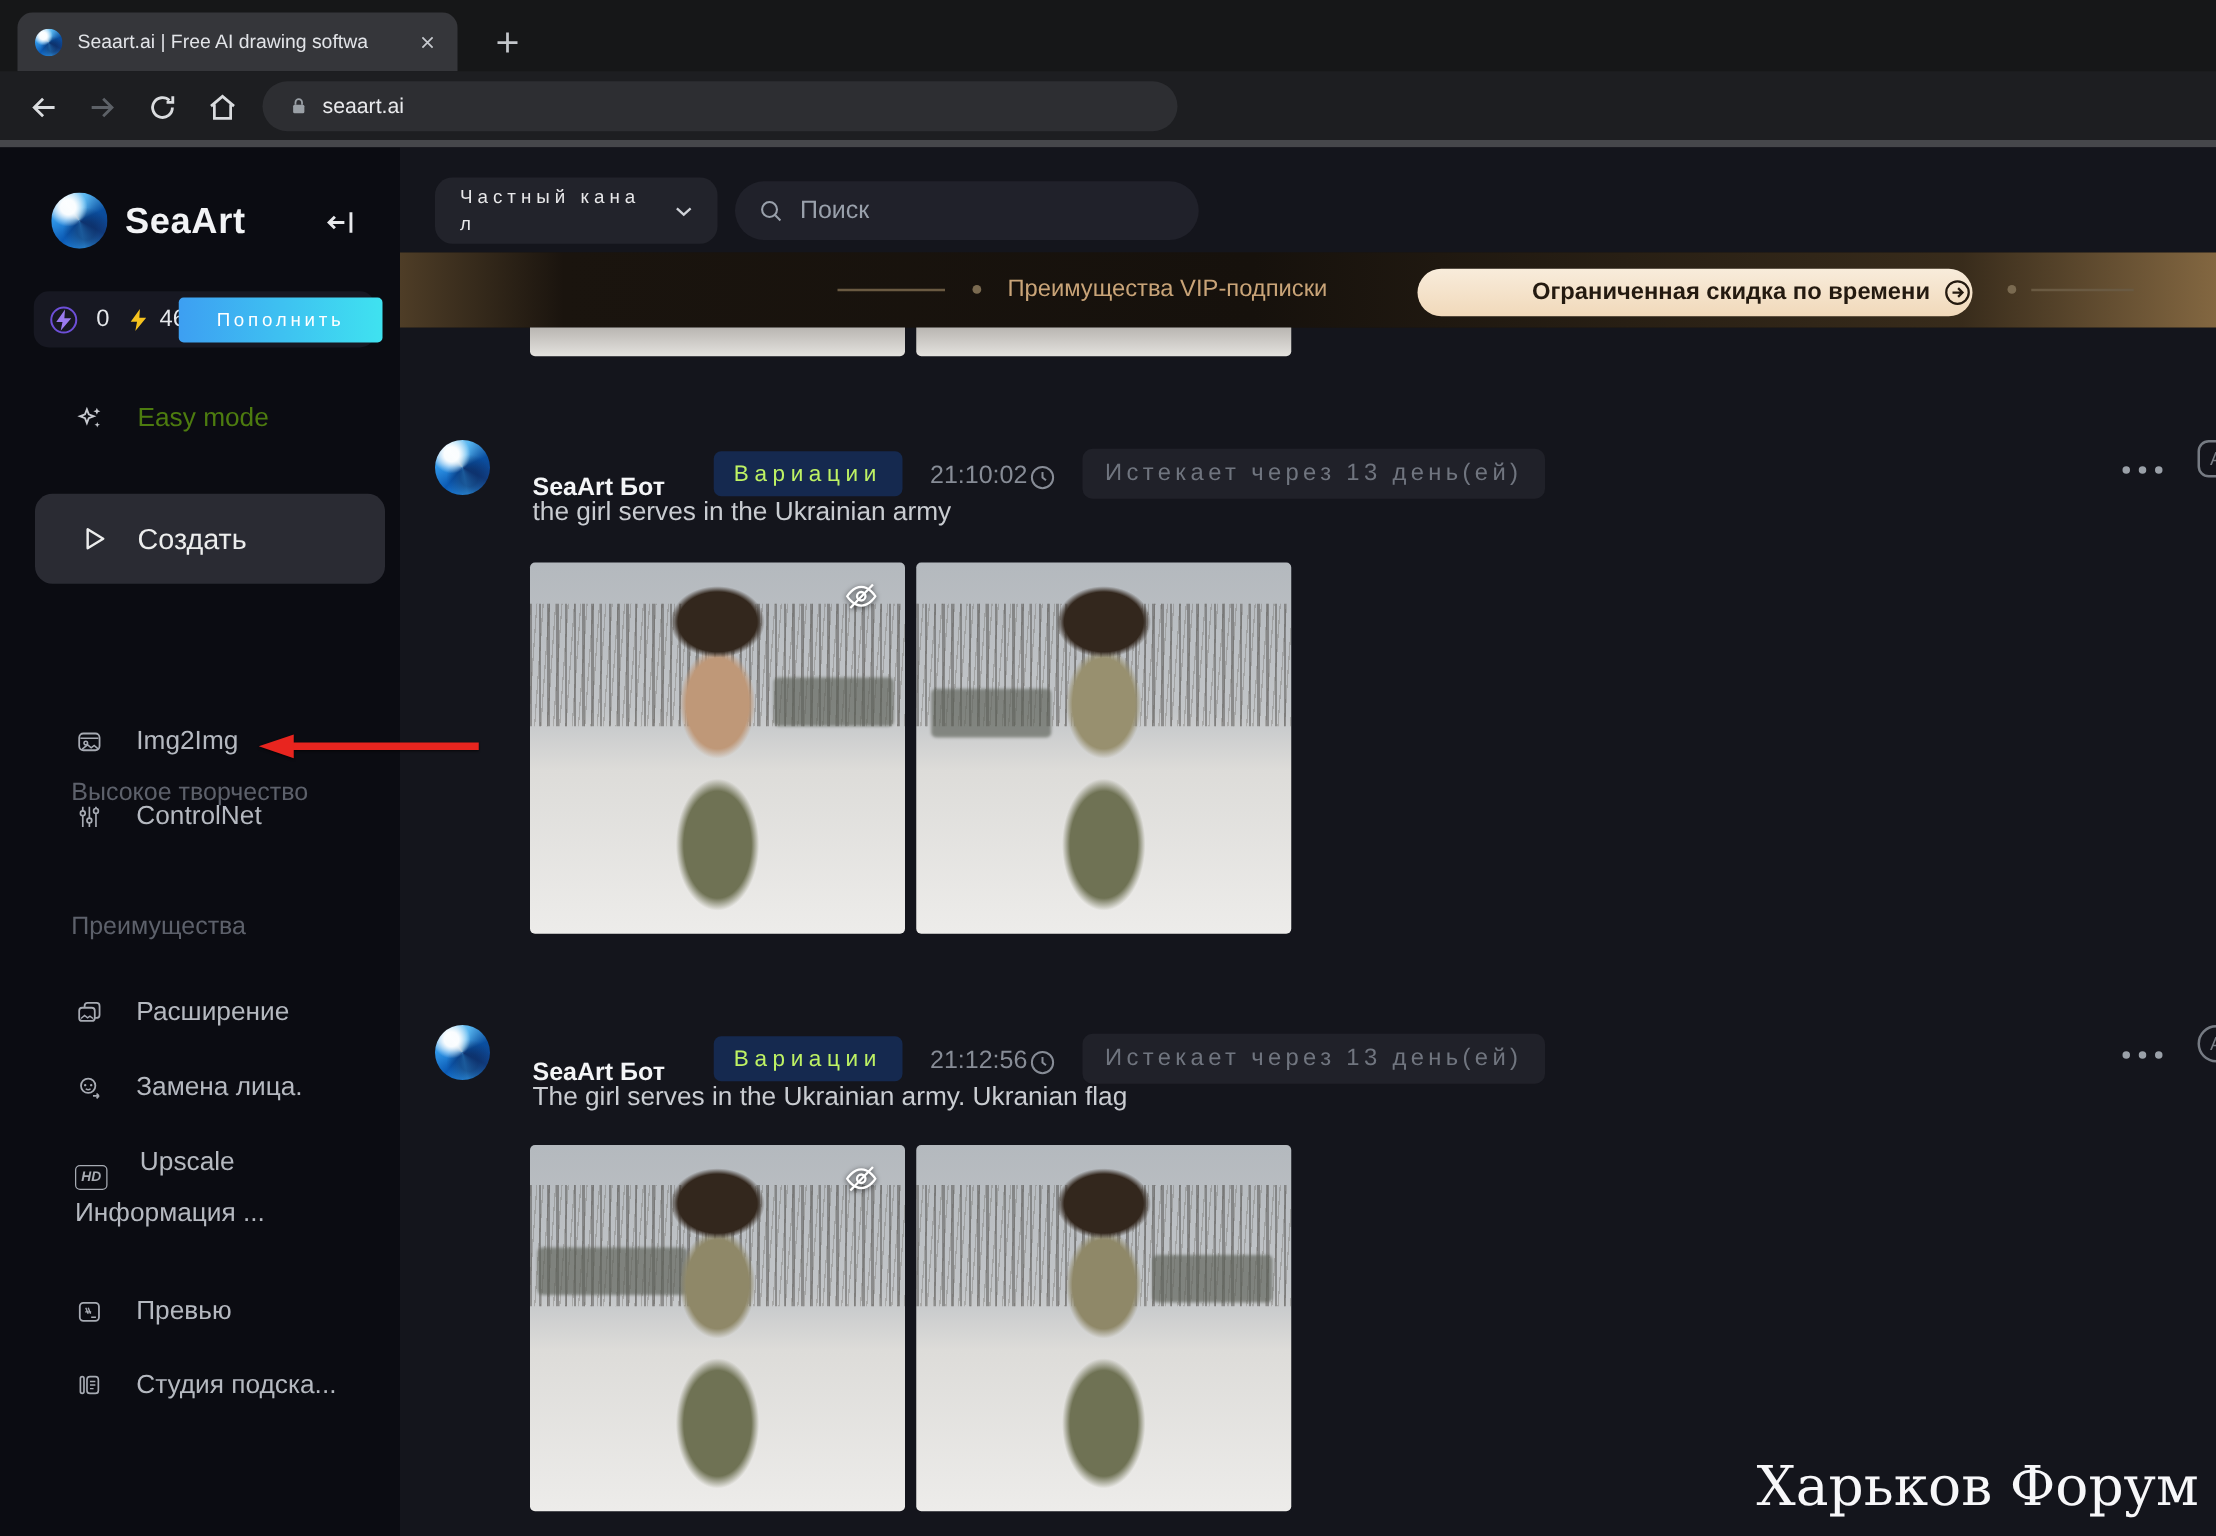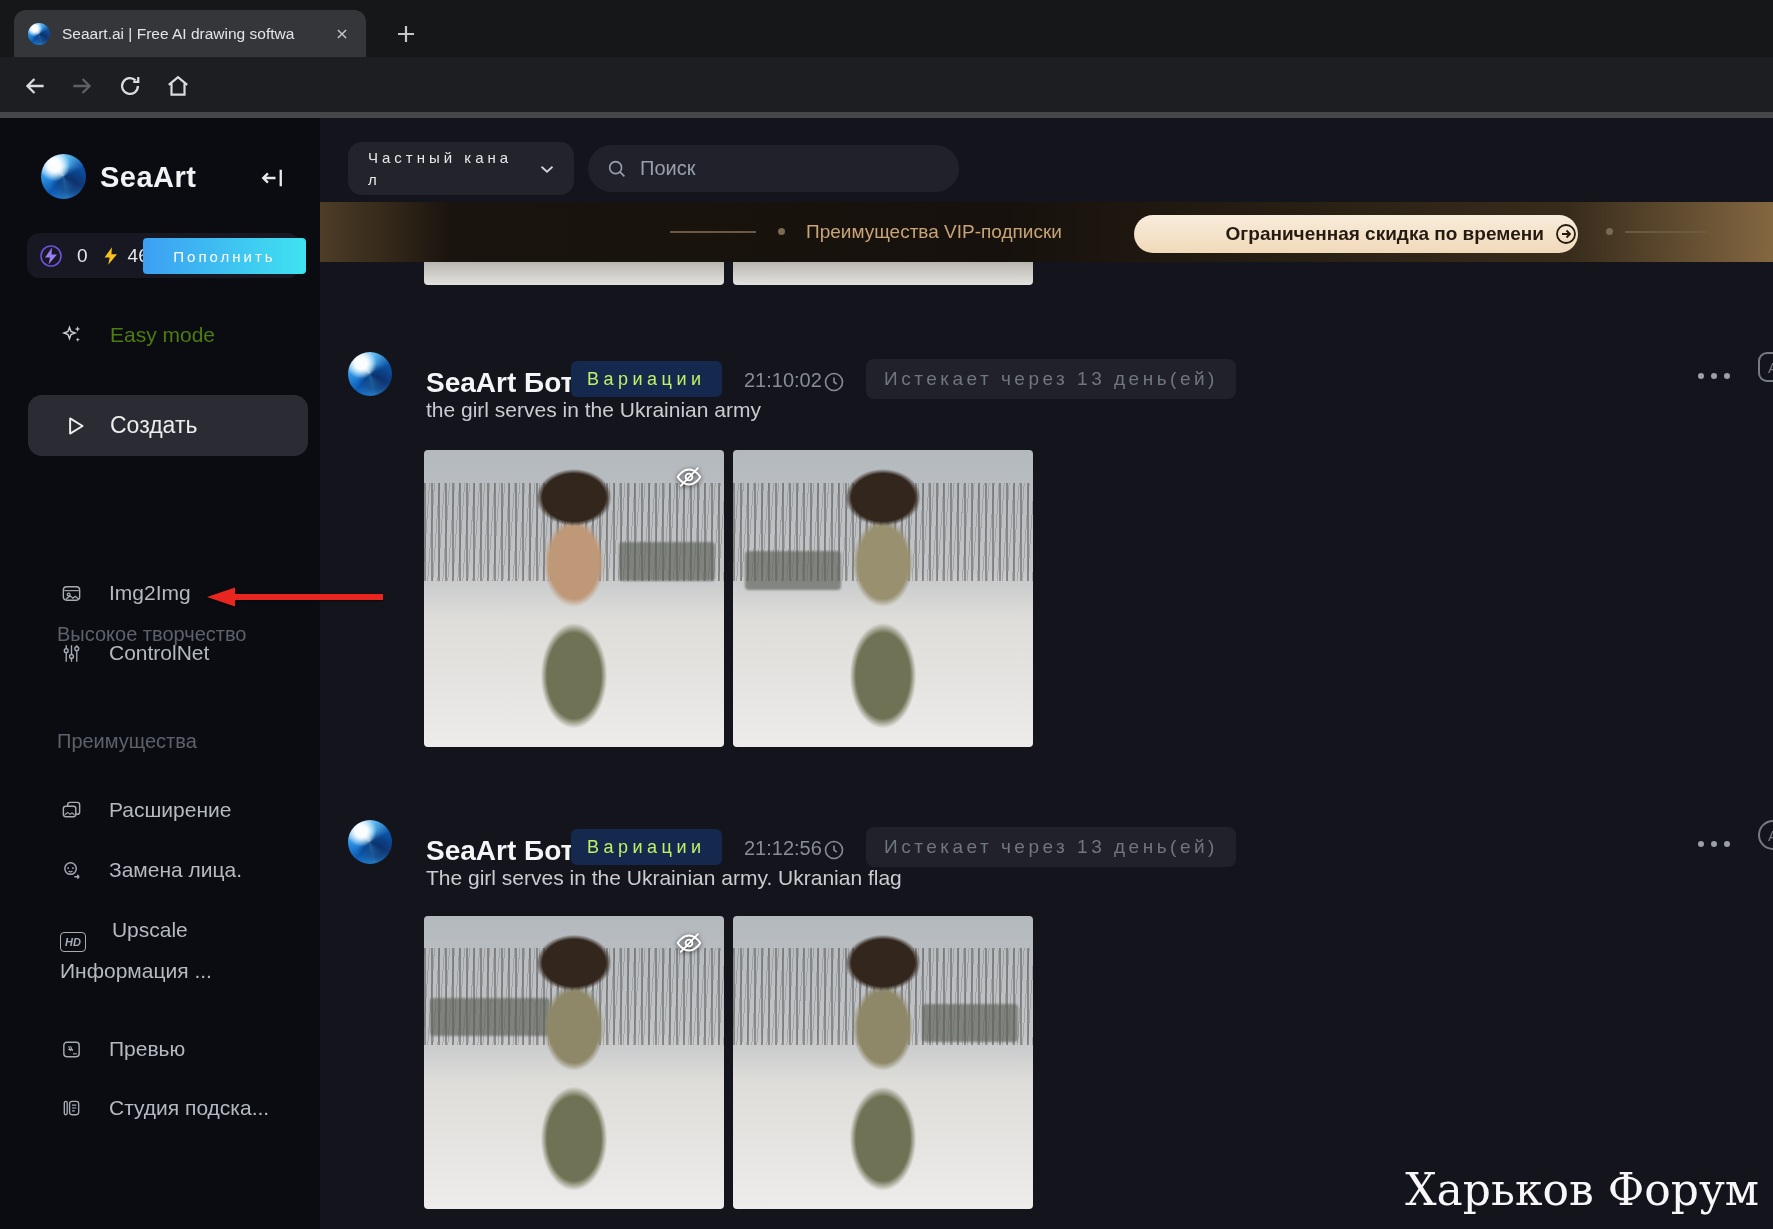--- a/index.html
+++ b/index.html
@@ -35,21 +35,21 @@
   .brand { position:absolute; left:100px; top:43px; color:#f2f3f5; font-size:29px; font-weight:bold; letter-spacing:.5px; }
   .side-logo { position:absolute; left:41px; top:36px; width:45px; height:45px; }
   .collapse { position:absolute; left:258px; top:46px; width:28px; height:28px; }
   .wallet { position:absolute; left:27px; top:115px; width:273px; height:45px; background:#171822; border-radius:12px; display:flex; align-items:center; }
   .wallet .num { color:#e6e8ec; font-size:19px; }
   .topup { position:absolute; left:143px; top:120px; width:163px; height:36px; border:none; border-radius:4px; background:linear-gradient(90deg,#3d9ff2,#3fe2f0); color:#fff; font-size:15px; letter-spacing:3px; font-family:"Liberation Sans",sans-serif; cursor:pointer; }
   .sitem { position:absolute; display:flex; align-items:center; gap:26px; left:60px; height:26px; cursor:pointer; }
   .sitem .lab { color:#b5b9c0; font-size:21px; white-space:nowrap; }
   .easy .lab { color:#4d7c0f; }
   .section { position:absolute; left:57px; color:#5d616b; font-size:20px; }
-  .create-btn { position:absolute; left:28px; top:277px; width:280px; height:61px; background:#2a2b33; border:none; border-radius:14px; display:flex; align-items:center; gap:22px; padding-left:34px; cursor:pointer; }
+  .create-btn { position:absolute; left:28px; top:277px; width:280px; height:72px; background:#2a2b33; border:none; border-radius:14px; display:flex; align-items:center; gap:22px; padding-left:34px; cursor:pointer; }
   .create-btn .lab { color:#eceded; font-size:23px; font-family:"Liberation Sans",sans-serif; }
   .hd-badge { display:inline-block; border:1.6px solid #a7abb3; border-radius:4px; color:#a7abb3; font-style:italic; font-weight:bold; font-size:11px; padding:3px 4px;margin-top:24px; }
   .red-arrow { position:absolute; left:205px; top:468px; width:182px; height:22px; z-index:5; filter:drop-shadow(0 1px 1px rgba(0,0,0,.6)); }
 
   
   .channel { position:absolute; left:28px; top:24px; width:226px; height:53px; background:#22232b; border-radius:14px; display:flex; align-items:center; padding:0 16px 0 20px; cursor:pointer; }
   .channel .txt { color:#e8e8ea; font-size:15px; letter-spacing:4px; width:150px; word-break:break-all; line-height:1.45; }
   .searchbox { position:absolute; left:268px; top:27px; width:371px; height:47px; background:#20212a; border-radius:24px; display:flex; align-items:center; padding:0 16px 0 18px; }
   .searchbox input { background:transparent; border:none; outline:none; color:#cfd2d8; font-size:20px; margin-left:12px; width:280px; font-family:"Liberation Sans",sans-serif; }
   .searchbox input::placeholder { color:#99a0ab; }
@@ -60,21 +60,21 @@
   .banner .dash { position:absolute; top:29px; height:2px; background:#6a5a42; }
   .banner .dot { position:absolute; top:26px; width:7px; height:7px; border-radius:50%; background:#7a6a50; }
   .vip-text { position:absolute; left:486px; top:19px; color:#c9a478; font-size:19px; cursor:pointer; }
   .vip-btn { position:absolute; left:814px; top:13px; width:444px; height:38px; border:none; border-radius:19px; background:linear-gradient(180deg,#f8ecdb,#f1d9ba); display:flex; align-items:center; justify-content:flex-end; gap:10px; cursor:pointer; }
   .vip-btn .lab { color:#241a10; font-size:19px; font-weight:bold; font-family:"Liberation Sans",sans-serif; white-space:nowrap; }
 
   .remnant { position:absolute; top:144px; width:300px; height:23px; background:linear-gradient(180deg,#b9b6b2,#e4e2de); border-radius:0 0 4px 4px; }
 
   
   .avatar { position:absolute; left:28px; width:44px; height:44px; }
-  .msg-name { position:absolute; left:106px; color:#f4f5f7; font-size:28px; font-weight:bold; white-space:nowrap; }
+  .msg-name { position:absolute; left:106px; color:#f4f5f7; font-size:20px; font-weight:bold; white-space:nowrap;margin-top:12px; }
   .badge { position:absolute; left:251px; height:36px; background:#15294f; border-radius:6px; color:#bef264; font-size:18px; letter-spacing:4.5px; display:flex; align-items:center; padding:0 16px; white-space:nowrap; }
   .mtime { position:absolute; left:424px; color:#878c96; font-size:20px; white-space:nowrap; }
   .clock { position:absolute; left:502px; width:24px; height:24px; }
   .expiry { position:absolute; left:546px; height:40px; background:#202129; border-radius:8px; color:#70757f; font-size:19px; letter-spacing:3.5px; display:flex; align-items:center; padding:0 18px; white-space:nowrap; }
   .dots { position:absolute; left:1378px; width:44px; height:20px; display:flex; align-items:center; gap:7px; cursor:pointer; }
   .dots i { width:6px; height:6px; border-radius:50%; background:#9aa0a8; }
   .edge-ico { position:absolute; left:1438px; width:30px; height:30px; border:2px solid #767b83; color:#767b83; display:flex; align-items:center; justify-content:center; font-size:15px; }
   .prompt { position:absolute; left:106px; color:#c9ccd1; font-size:21px; white-space:nowrap; }
 
   
@@ -132,20 +132,27 @@
         <svg width="26" height="26" viewBox="0 0 24 24">
             <path d="M19.3 12a7.3 7.3 0 11-2.2-5.2" stroke="#dadcdf" stroke-width="2.1" fill="none"></path>
             <path d="M19.6 3.6v4.6H15" stroke="#dadcdf" stroke-width="2.1" fill="none"></path>
           </svg>
       </div>
       <div class="navico" style="left:165px;">
         <svg width="26" height="26" viewBox="0 0 24 24">
             <path d="M3.5 11L12 3.8 20.5 11M6 9.8V20h12V9.8" stroke="#dadcdf" stroke-width="2" fill="none"></path>
           </svg>
       </div>
+      <div class="addrbar">
+        <svg width="18" height="18" viewBox="0 0 24 24">
+            <rect x="6" y="10.5" width="12" height="9" rx="1.6" fill="#9aa0a6"></rect>
+            <path d="M8.5 10.5V8a3.5 3.5 0 017 0v2.5" fill="none" stroke="#9aa0a6" stroke-width="1.9"></path>
+          </svg>
+        <span class="url">seaart.ai</span>
+      </div>
     </div>
     <div class="chrome-div"></div>
   </div>
 
   <div class="app">
 
     <aside class="sidebar">
       <div class="swirl side-logo"></div>
       <div class="brand">SeaArt</div>
       <div class="collapse">

